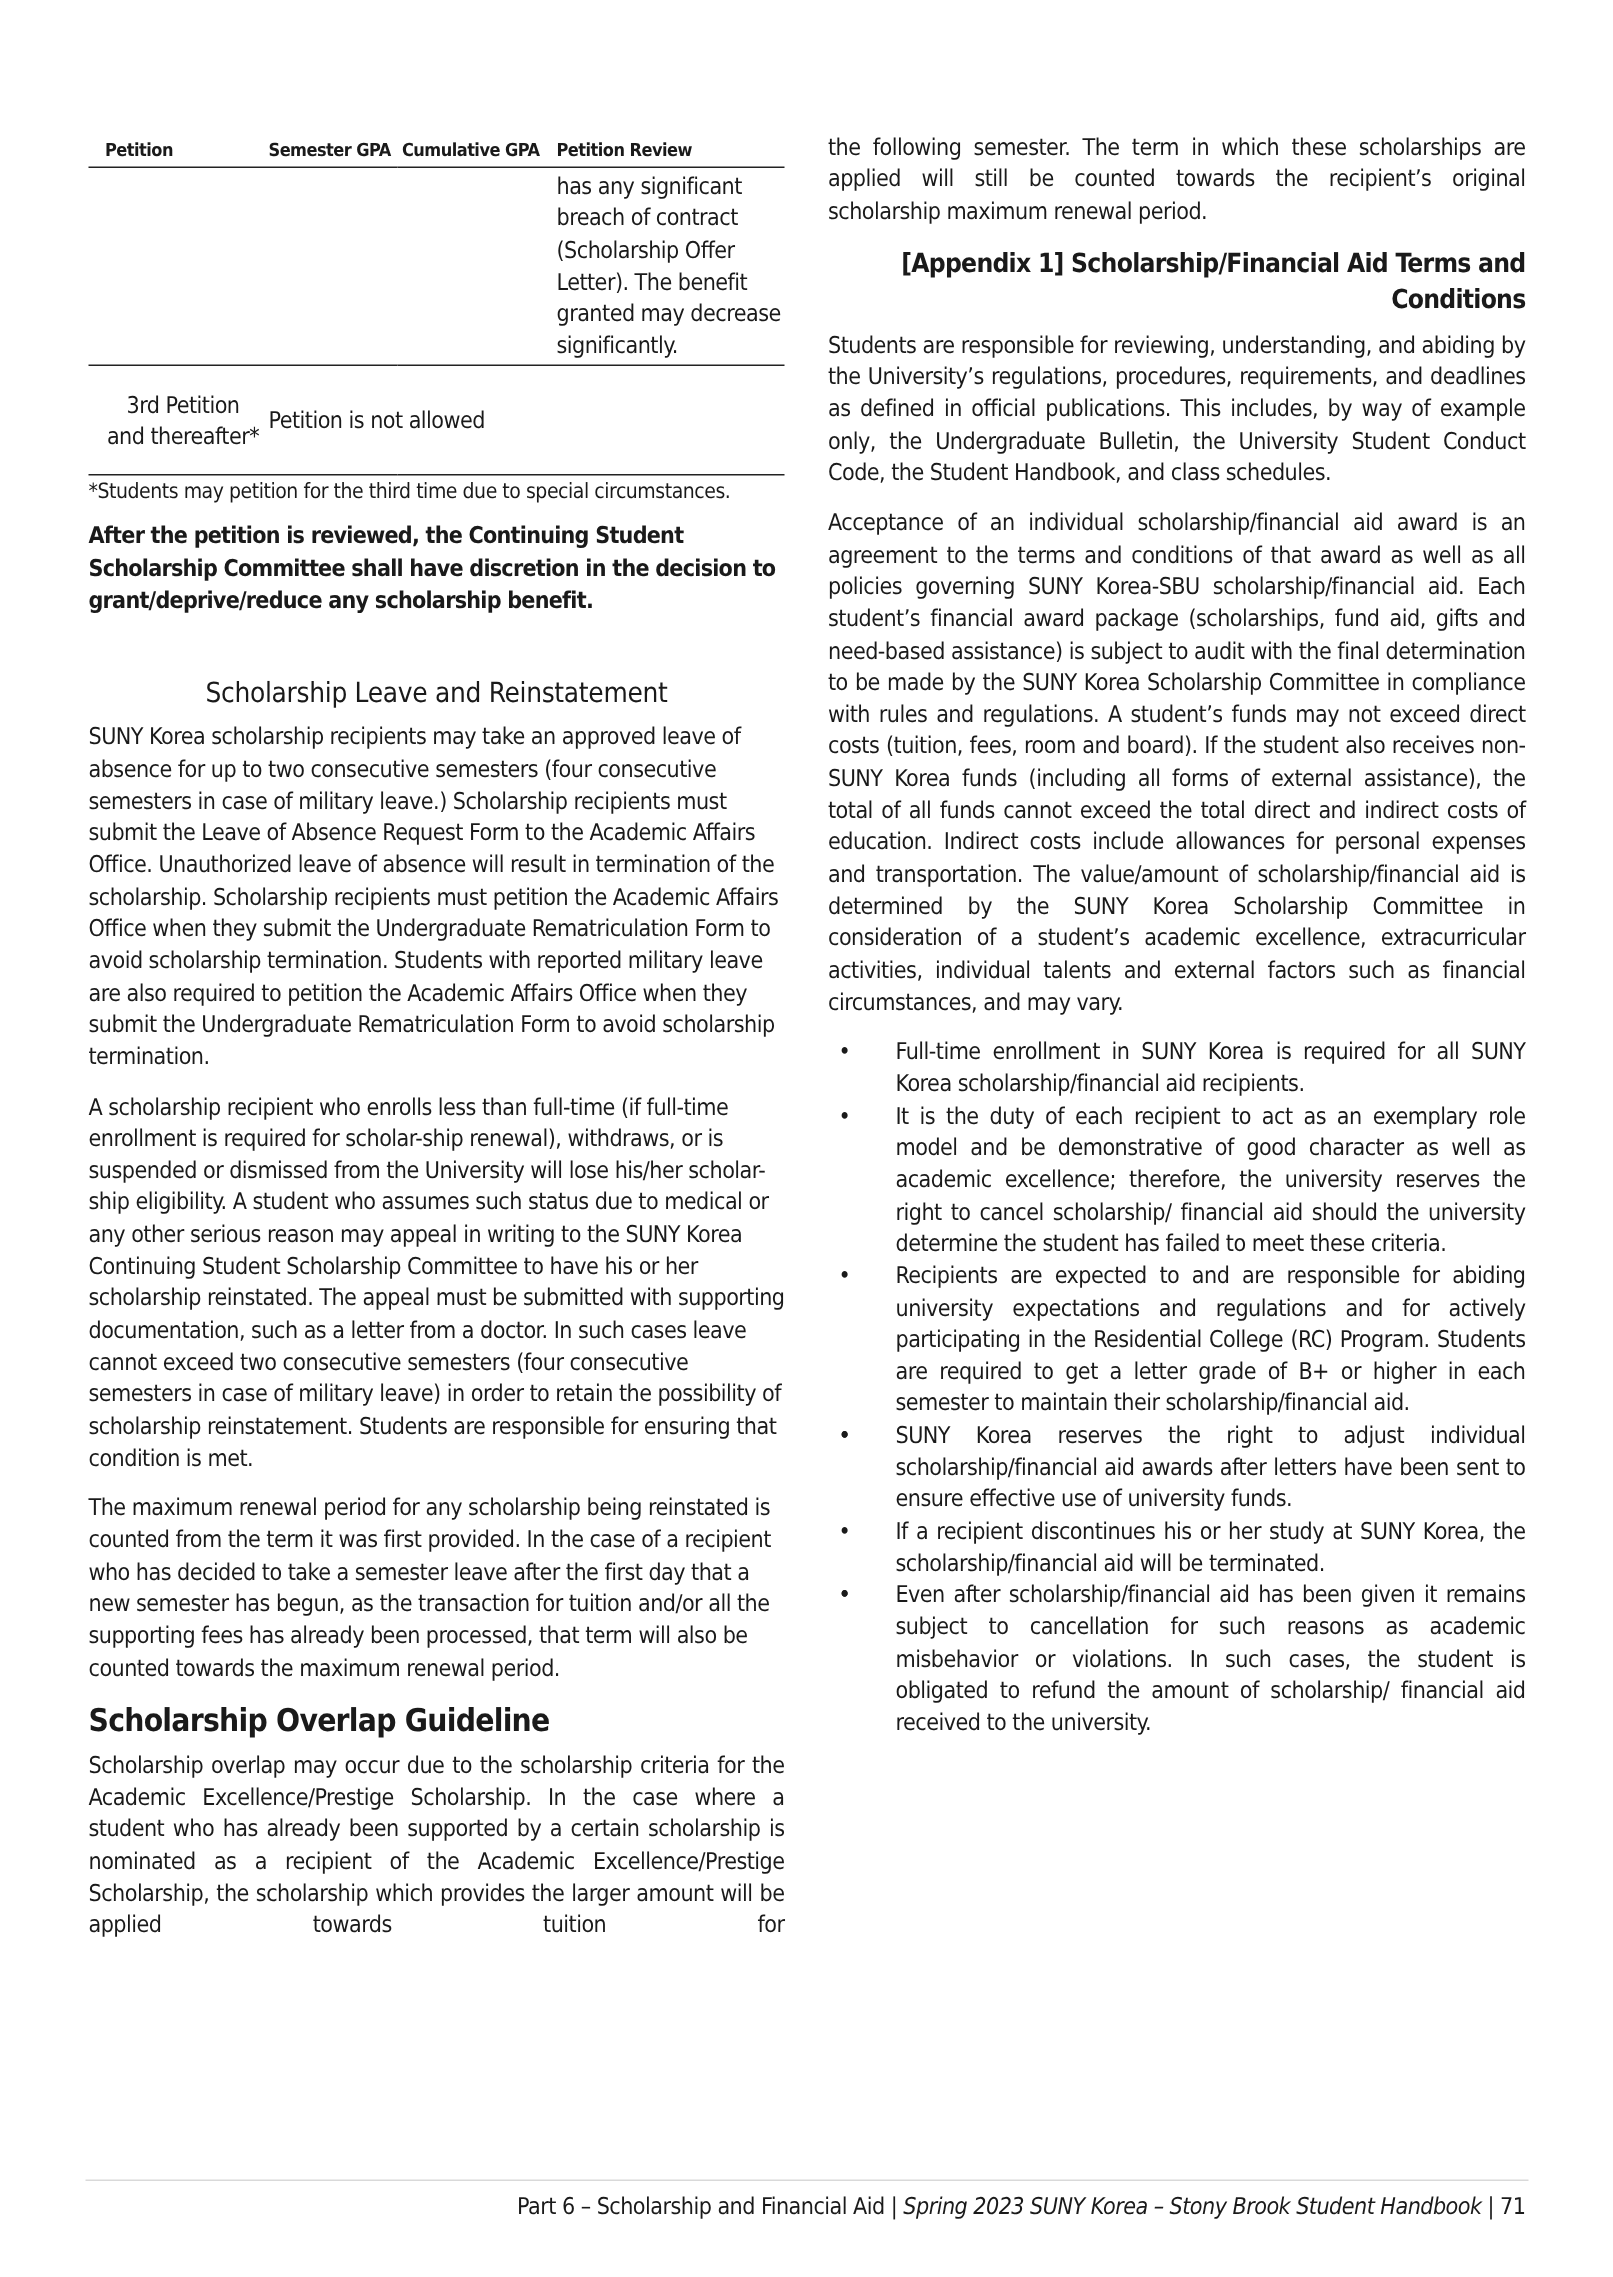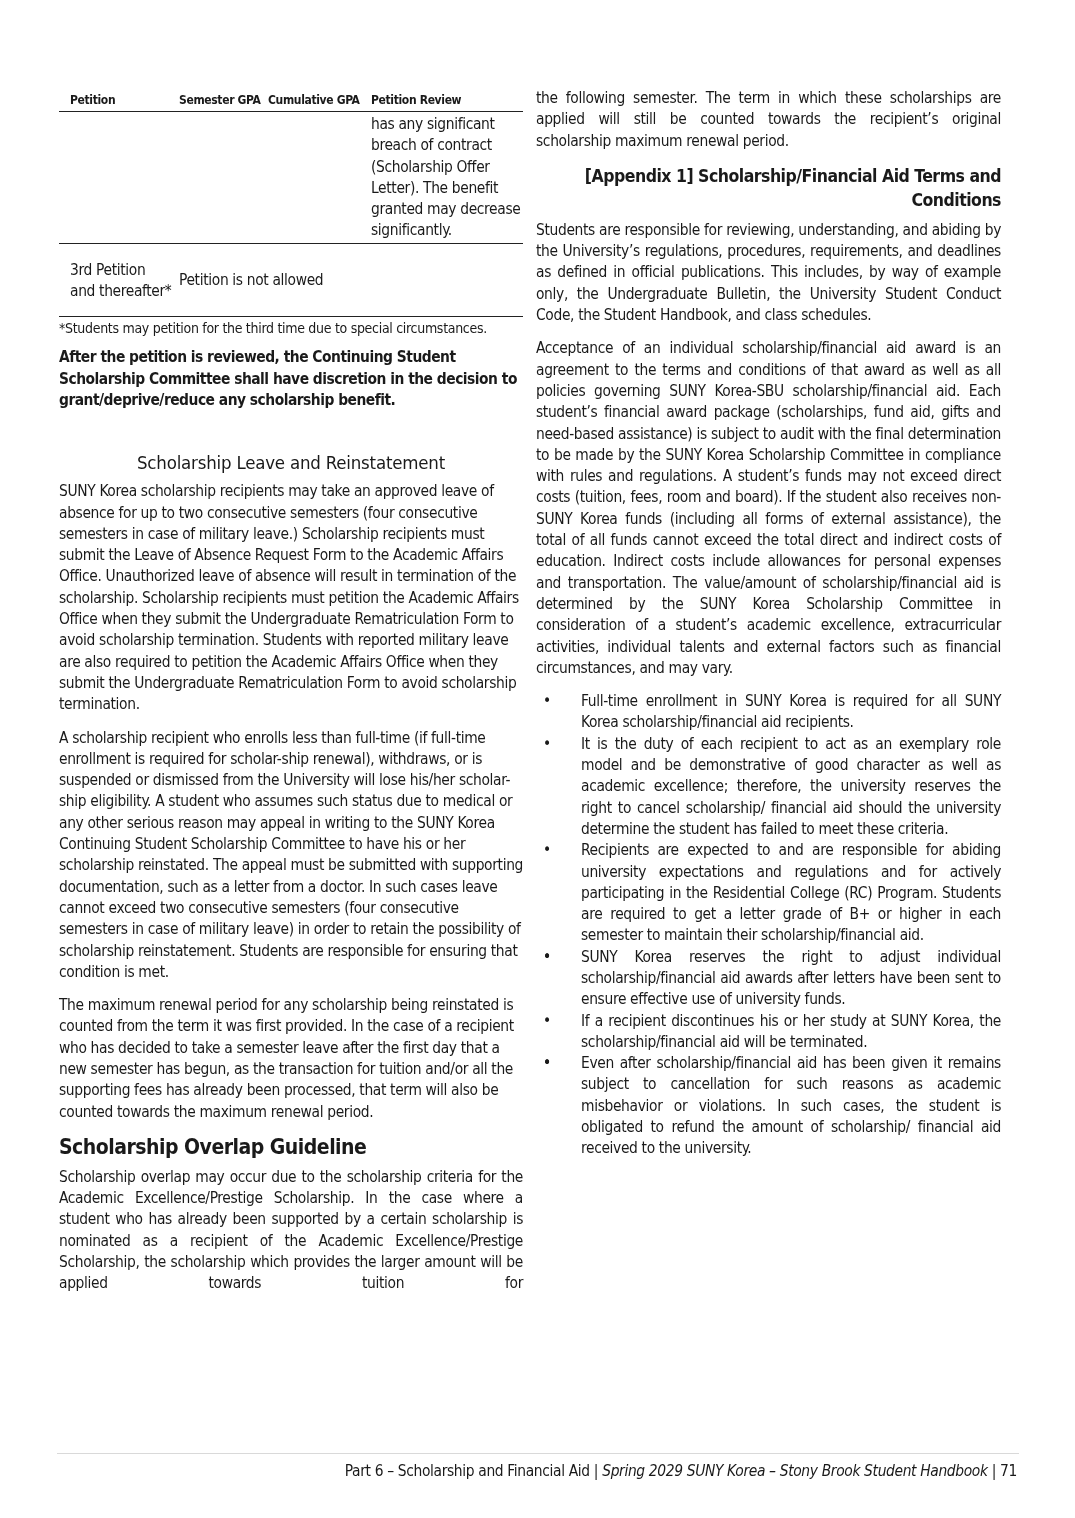--- a/index.html
+++ b/index.html
@@ -8,39 +8,39 @@
     font-family: "DejaVu Sans Condensed", "DejaVu Sans", sans-serif;
     color: #1a1a1a;
     font-stretch: condensed;
   }
   .col {
     position: absolute; top: 88px;
     font-size: 15.4px; line-height: 21.3px;
     letter-spacing: -0.35px;
   }
   .col-left { left: 59px; width: 464px; }
-  .col-right { left: 536px; width: 465px; }
+  .col-right { left: 552px; width: 465px; }
 
   table.petition {
     width: 464px; border-collapse: collapse; margin-top: 0;
   }
   table.petition th {
     text-align: left; font-weight: bold; font-size: 12px; line-height: 20px;
     padding: 2px 4px 1px 11px; vertical-align: bottom; color: #1a1a1a;
     border-bottom: 1.5px solid #222;
   }
   table.petition th.c1 { width: 100px; }
   table.petition th.c2 { width: 82px; padding-left: 5px; }
   table.petition th.c3 { width: 96px; padding-left: 3px; }
   table.petition th.c4 { padding-left: 3px; }
   table.petition td { vertical-align: top; padding: 1px 0 0 0; }
   table.petition tr.row1 td { border-bottom: 1.5px solid #222; padding-bottom: 1px; margin-left: 32px; }
   table.petition tr.row1 td.review { padding-left: 3px; padding-top: 2px; }
   table.petition tr.row2 td { border-bottom: 1.5px solid #222; padding-top: 16px; padding-bottom: 14px; vertical-align: middle; }
-  table.petition tr.row2 td.petname { padding-left: 11px; }
+  table.petition tr.row2 td.petname { padding-left: 11px; text-align: center; }
   table.petition tr.row2 td.notallowed { padding-left: 5px; }
 
   .footnote { font-size: 14px; margin-top: 1px; line-height: 20px; letter-spacing: -0.3px; }
   .boldnote { font-weight: bold; margin-top: 9px; letter-spacing: -0.5px; }
 
   h2.leave { font-weight: normal; font-size: 18.5px; margin: 40px 0 6px 0; line-height: 24px; letter-spacing: -0.2px; text-align: center; }
   h2.overlap { font-weight: bold; font-size: 21px; margin: 10px 0 8px 0; line-height: 24px; letter-spacing: -0.5px; }
   h2.appendix { font-weight: bold; font-size: 17.5px; margin: 12px 0 8px 0; line-height: 24px; letter-spacing: -0.5px; text-align: right; }
 
   p { margin: 0 0 12px 0; }
@@ -110,14 +110,14 @@
     <li><span class="bullet">•</span></li>
     <li><span class="bullet">•</span><span>SUNY Korea reserves the right to adjust individual scholarship/financial aid awards after letters have been sent to ensure effective use of university funds.</span></li>
     <li><span class="bullet">•</span><span>If a recipient discontinues his or her study at SUNY Korea, the scholarship/financial aid will be terminated.</span></li>
     <li><span class="bullet">•</span></li>
     <li><span class="bullet">•</span><span>Even after scholarship/financial aid has been given it remains subject to cancellation for such reasons as academic misbehavior or violations. In such cases, the student is obligated to refund the amount of scholarship/ financial aid received to the university.</span></li>
   </ul>
 </div>
 
 <div class="footer-rule"></div>
 <div class="footer">
-  <span>Part 6 – Scholarship and Financial Aid</span><span> | </span><span class="ital">Spring 2029 SUNY Korea – Stony Brook Student Handbook</span><span> | </span><span>71</span>
+  <span>Part 6 – Scholarship and Financial Aid</span><span> | </span><span class="ital">Spring 2023 SUNY Korea – Stony Brook Student Handbook</span><span> | </span><span>71</span>
 </div>
 
 </body></html>

